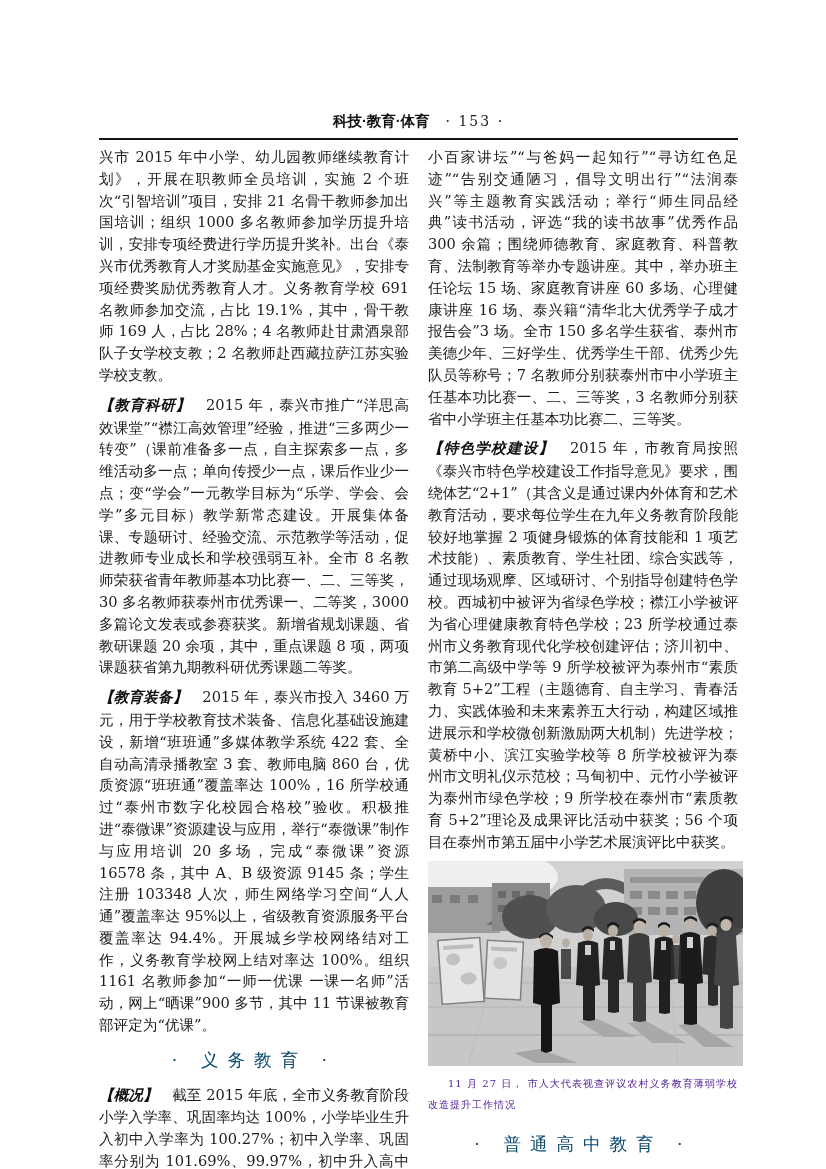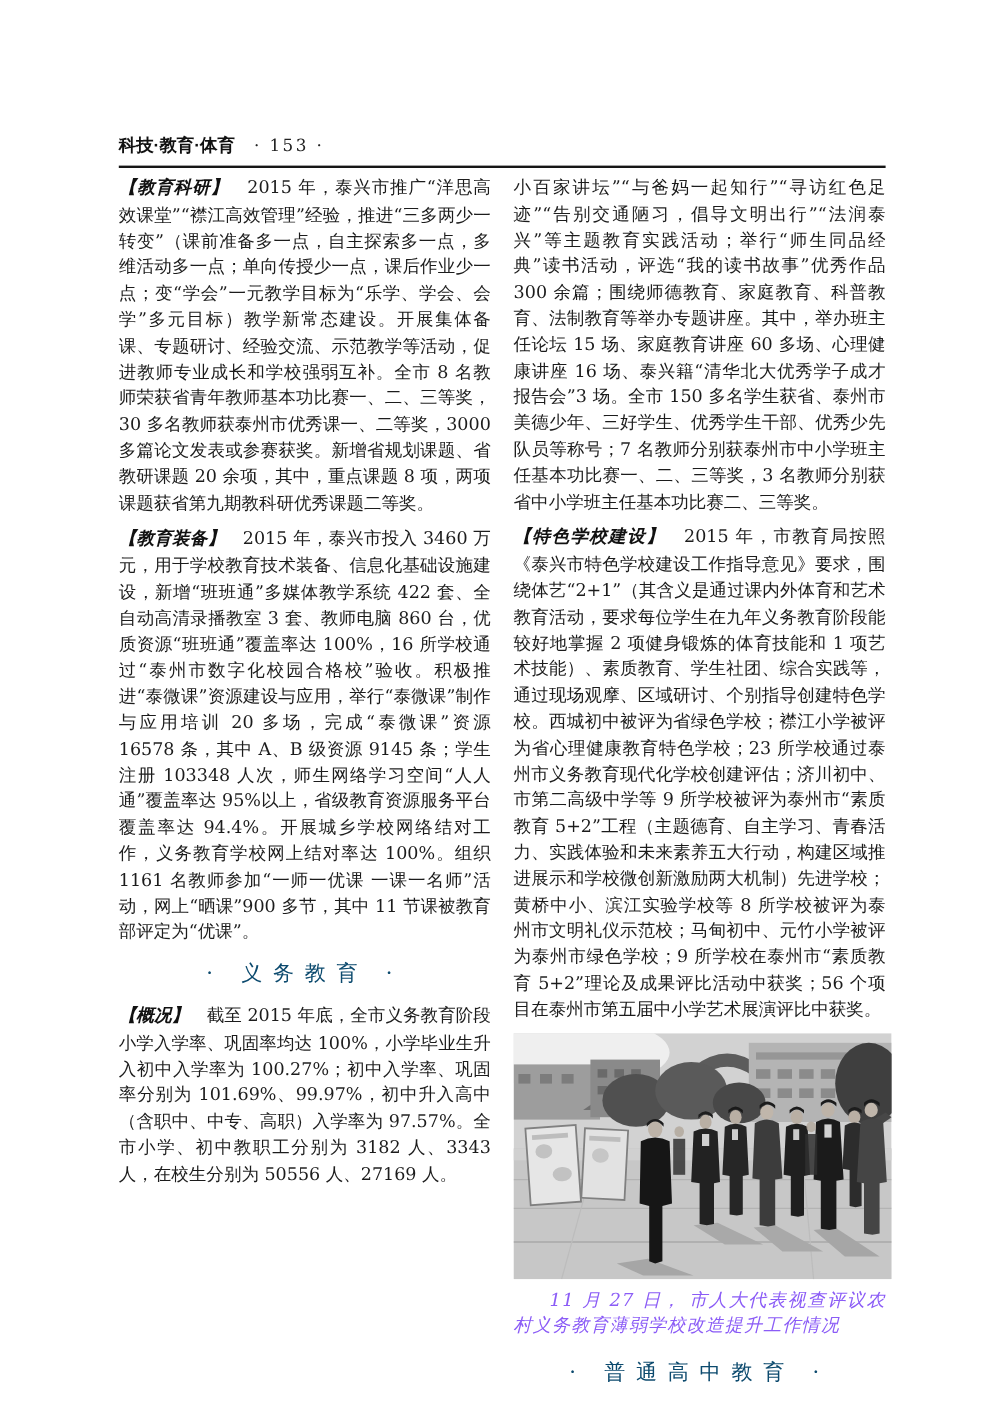--- a/index.html
+++ b/index.html
@@ -1,44 +1,45 @@
 <!DOCTYPE html>
 <html><head>
 <meta charset="utf-8">
 <style>
   html,body{margin:0;padding:0;background:#ffffff;}
   .page{position:relative;width:826px;height:1169px;background:#ffffff;overflow:hidden;
         font-family:"DejaVu Serif","Liberation Serif",serif;color:#1c1c1c;}
   .header{margin:0 88px 0 99px;padding-top:111px;padding-bottom:7px;
-          border-bottom:2px solid #161616;text-align:left;white-space:nowrap;}
+          border-bottom:2px solid #161616;text-align:center;white-space:nowrap;}
   .header-title{font-family:"Liberation Sans",sans-serif;font-weight:bold;font-size:14.5px;color:#111;}
   .header-page{font-size:14px;margin-left:16px;letter-spacing:2px;color:#222;}
   .columns{display:flex;gap:19px;margin:6px 88px 0 99px;}
   .col{width:310px;font-size:14.6px;line-height:21.8px;text-align:justify;}
   .col p{margin:0 0 8px 0;}
   .label{font-family:"Liberation Sans",sans-serif;font-weight:bold;color:#111;font-style:italic;}
   .sec-heading{text-align:center;font-size:17.5px;letter-spacing:9px;margin:14px 0 12px 0;
                font-weight:normal;white-space:nowrap;color:#0c4a6e;}
   .sec-heading.second{margin-top:18px;margin-bottom:31px;}
   .photo{width:100%;height:205px;margin:4px 0 7px 0;line-height:0;}
-  .caption{font-style:italic;font-size:15px;line-height:21.5px;text-indent:2em;
-           color:#8b5cf6;margin:0 0 4px 0;text-align:justify;letter-spacing:1px;}
+  .caption{font-size:10px;line-height:21.5px;text-indent:2em;
+           color:#4c1d95;margin:0 0 4px 0;text-align:justify;letter-spacing:1px;}
 </style>
 </head>
 <body>
 
 <div class="page">
 
   <div class="header">
     <span class="header-title">科技·教育·体育</span><span class="header-page">·  153  ·</span>
   </div>
 
   <div class="columns">
 
     <div class="col">
+      <p><span>兴市 2015 年中小学、幼儿园教师继续教育计划》，开展在职教师全员培训，实施 2 个班次“引智培训”项目，安排 21 名骨干教师参加出国培训；组织 1000 多名教师参加学历提升培训，安排专项经费进行学历提升奖补。出台《泰兴市优秀教育人才奖励基金实施意见》，安排专项经费奖励优秀教育人才。义务教育学校 691 名教师参加交流，占比 19.1%，其中，骨干教师 169 人，占比 28%；4 名教师赴甘肃酒泉部队子女学校支教；2 名教师赴西藏拉萨江苏实验学校支教。</span></p>
       <p><span class="label">【教育科研】</span>　<span>2015 年，泰兴市推广“洋思高效课堂”“襟江高效管理”经验，推进“三多两少一转变”（课前准备多一点，自主探索多一点，多维活动多一点；单向传授少一点，课后作业少一点；变“学会”一元教学目标为“乐学、学会、会学”多元目标）教学新常态建设。开展集体备课、专题研讨、经验交流、示范教学等活动，促进教师专业成长和学校强弱互补。全市 8 名教师荣获省青年教师基本功比赛一、二、三等奖，30 多名教师获泰州市优秀课一、二等奖，3000 多篇论文发表或参赛获奖。新增省规划课题、省教研课题 20 余项，其中，重点课题 8 项，两项课题获省第九期教科研优秀课题二等奖。</span></p>
       <p><span class="label">【教育装备】</span>　<span>2015 年，泰兴市投入 3460 万元，用于学校教育技术装备、信息化基础设施建设，新增“班班通”多媒体教学系统 422 套、全自动高清录播教室 3 套、教师电脑 860 台，优质资源“班班通”覆盖率达 100%，16 所学校通过“泰州市数字化校园合格校”验收。积极推进“泰微课”资源建设与应用，举行“泰微课”制作与应用培训 20 多场，完成“泰微课”资源 16578 条，其中 A、B 级资源 9145 条；学生注册 103348 人次，师生网络学习空间“人人通”覆盖率达 95%以上，省级教育资源服务平台覆盖率达 94.4%。开展城乡学校网络结对工作，义务教育学校网上结对率达 100%。组织 1161 名教师参加“一师一优课  一课一名师”活动，网上“晒课”900 多节，其中 11 节课被教育部评定为“优课”。</span></p>
       <div class="sec-heading">· 义务教育 ·</div>
       <p><span class="label">【概况】</span>　<span>截至 2015 年底，全市义务教育阶段小学入学率、巩固率均达 100%，小学毕业生升入初中入学率为 100.27%；初中入学率、巩固率分别为 101.69%、99.97%，初中升入高中（含职中、中专、高职）入学率为 97.57%。全市小学、初中教职工分别为 3182 人、3343 人，在校生分别为 50556 人、27169 人。</span></p>
 
     </div>
 
     <div class="col">
       <p><span>小百家讲坛”“与爸妈一起知行”“寻访红色足迹”“告别交通陋习，倡导文明出行”“法润泰兴”等主题教育实践活动；举行“师生同品经典”读书活动，评选“我的读书故事”优秀作品 300 余篇；围绕师德教育、家庭教育、科普教育、法制教育等举办专题讲座。其中，举办班主任论坛 15 场、家庭教育讲座 60 多场、心理健康讲座 16 场、泰兴籍“清华北大优秀学子成才报告会”3 场。全市 150 多名学生获省、泰州市美德少年、三好学生、优秀学生干部、优秀少先队员等称号；7 名教师分别获泰州市中小学班主任基本功比赛一、二、三等奖，3 名教师分别获省中小学班主任基本功比赛二、三等奖。</span></p>
       <p><span class="label">【特色学校建设】</span>　<span>2015 年，市教育局按照《泰兴市特色学校建设工作指导意见》要求，围绕体艺“2+1”（其含义是通过课内外体育和艺术教育活动，要求每位学生在九年义务教育阶段能较好地掌握 2 项健身锻炼的体育技能和 1 项艺术技能）、素质教育、学生社团、综合实践等，通过现场观摩、区域研讨、个别指导创建特色学校。西城初中被评为省绿色学校；襟江小学被评为省心理健康教育特色学校；23 所学校通过泰州市义务教育现代化学校创建评估；济川初中、市第二高级中学等 9 所学校被评为泰州市“素质教育 5+2”工程（主题德育、自主学习、青春活力、实践体验和未来素养五大行动，构建区域推进展示和学校微创新激励两大机制）先进学校；黄桥中小、滨江实验学校等 8 所学校被评为泰州市文明礼仪示范校；马甸初中、元竹小学被评为泰州市绿色学校；9 所学校在泰州市“素质教育 5+2”理论及成果评比活动中获奖；56 个项目在泰州市第五届中小学艺术展演评比中获奖。</span></p>

